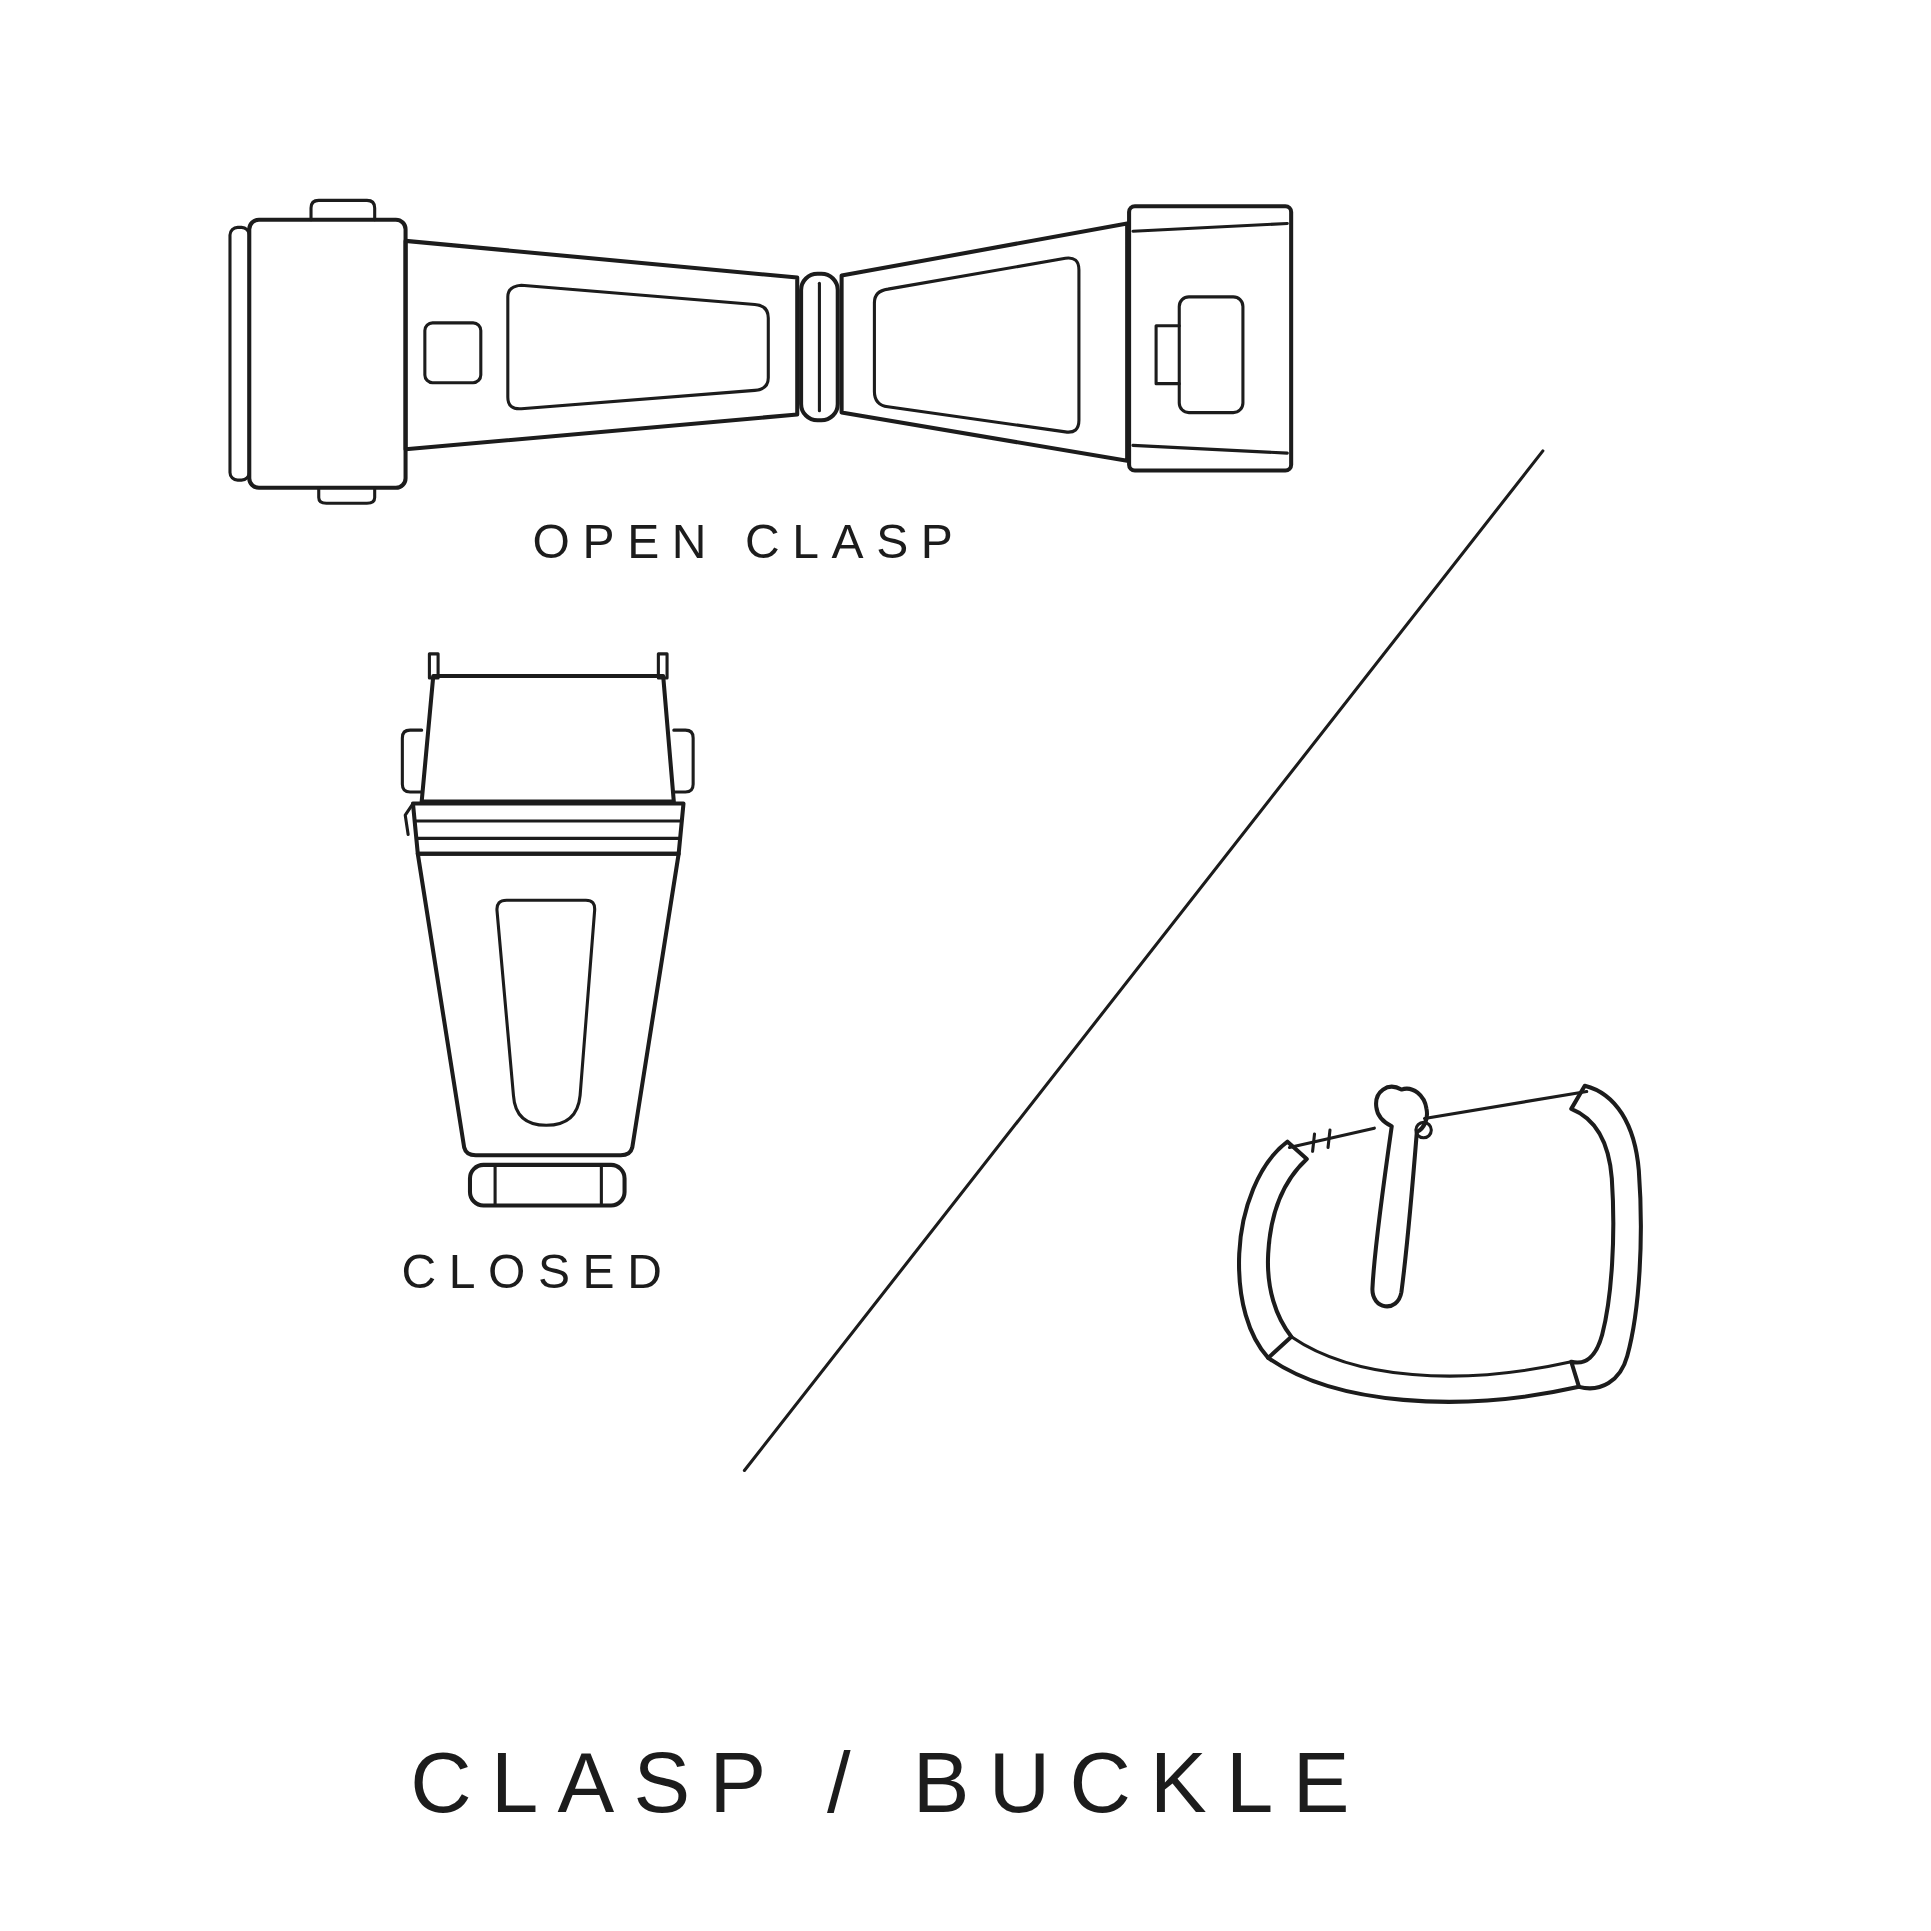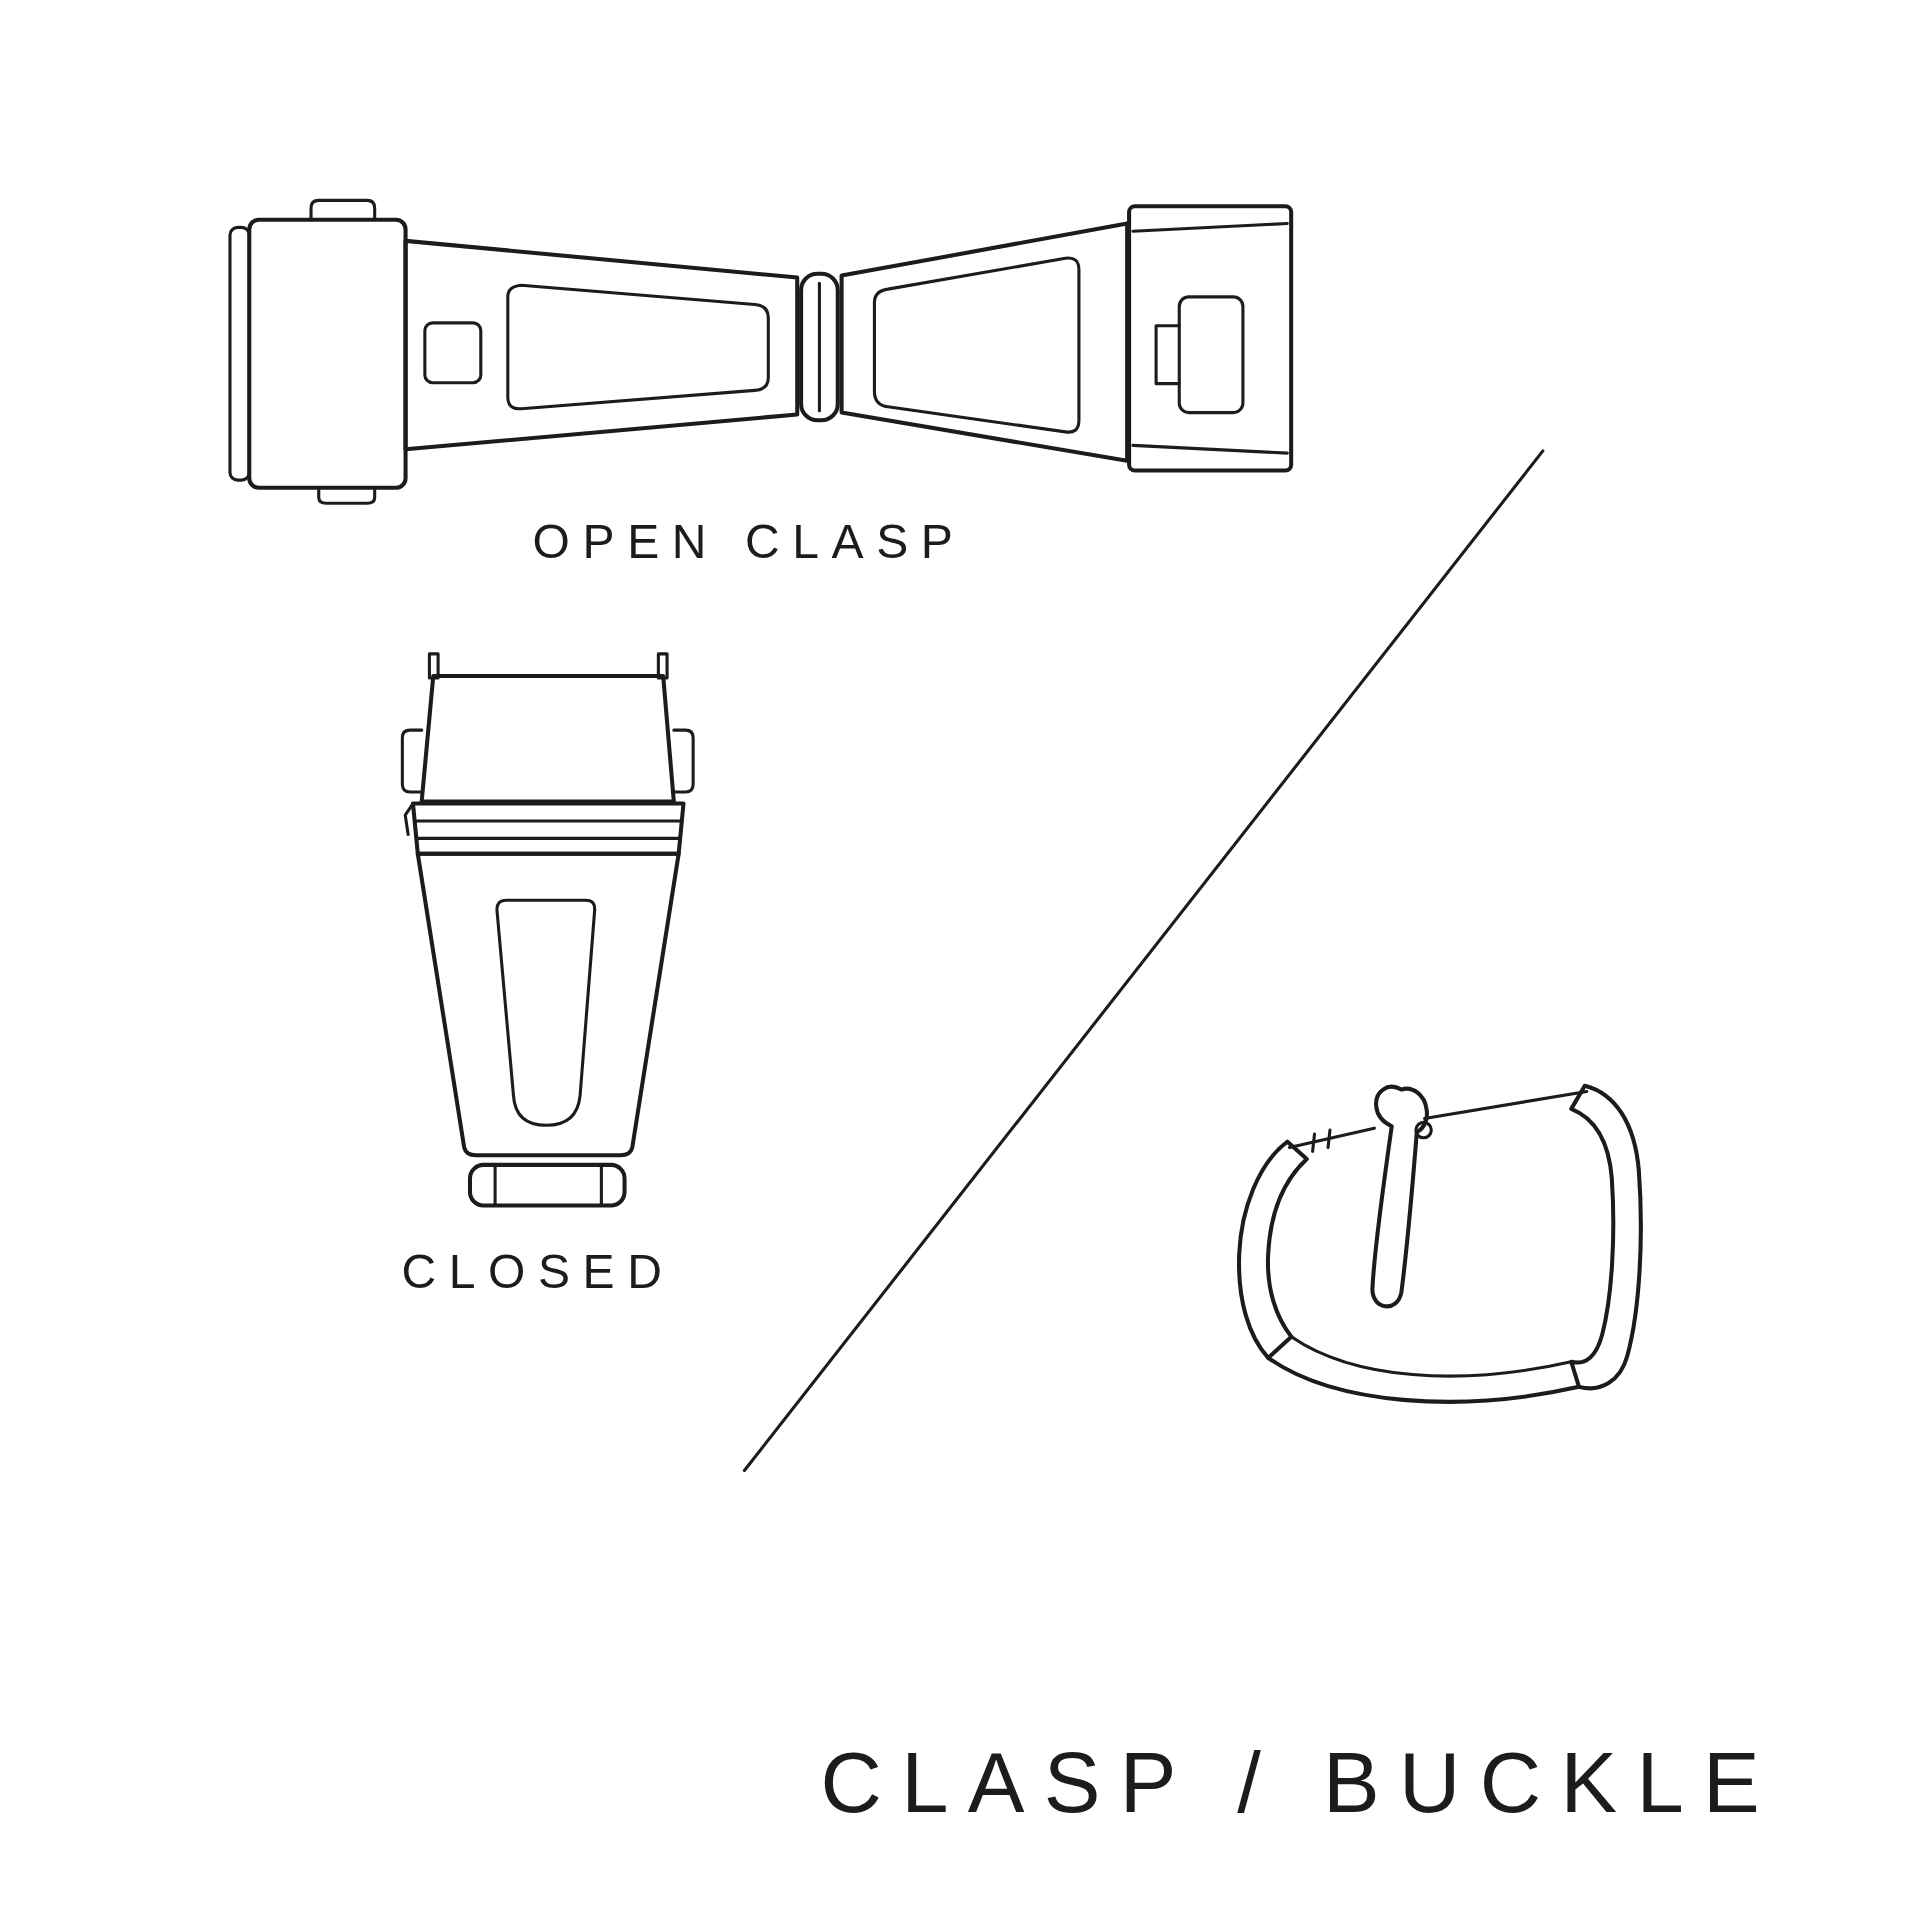--- a/index.html
+++ b/index.html
@@ -27,21 +27,21 @@
     text-align:center;
     font-size:48px;
     letter-spacing:12.6px;
     font-weight:400;
     color:var(--ink);
     white-space:nowrap;
   }
   .title {
     position:absolute;
     top:1734px; left:0; width:1779px;
-    text-align:right;
+    text-align:center;
     font-size:85px;
     letter-spacing:19.3px;
     font-weight:400;
     color:var(--ink);
     white-space:nowrap;
   }
 </style>
 </head>
 <body>
 

